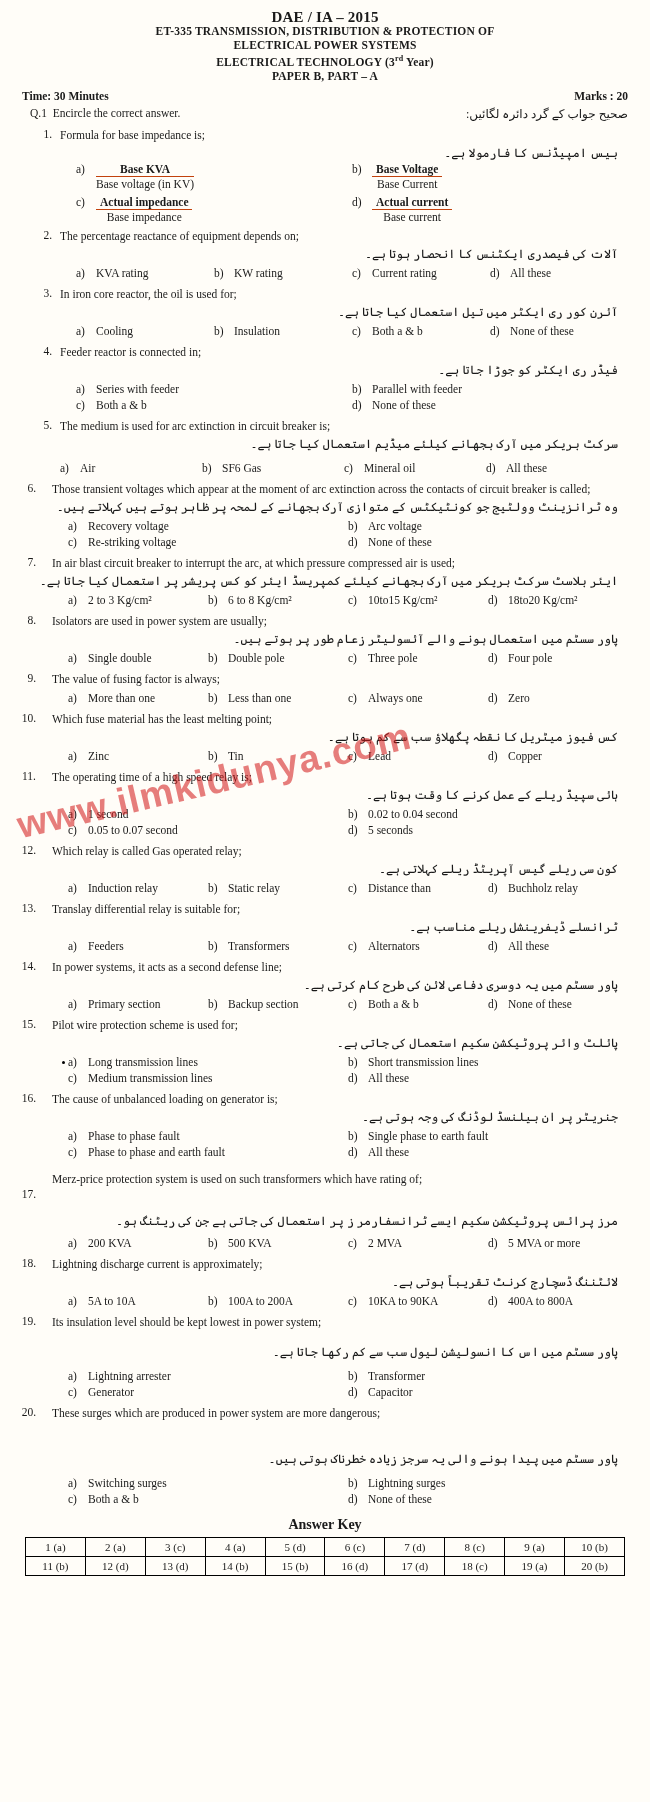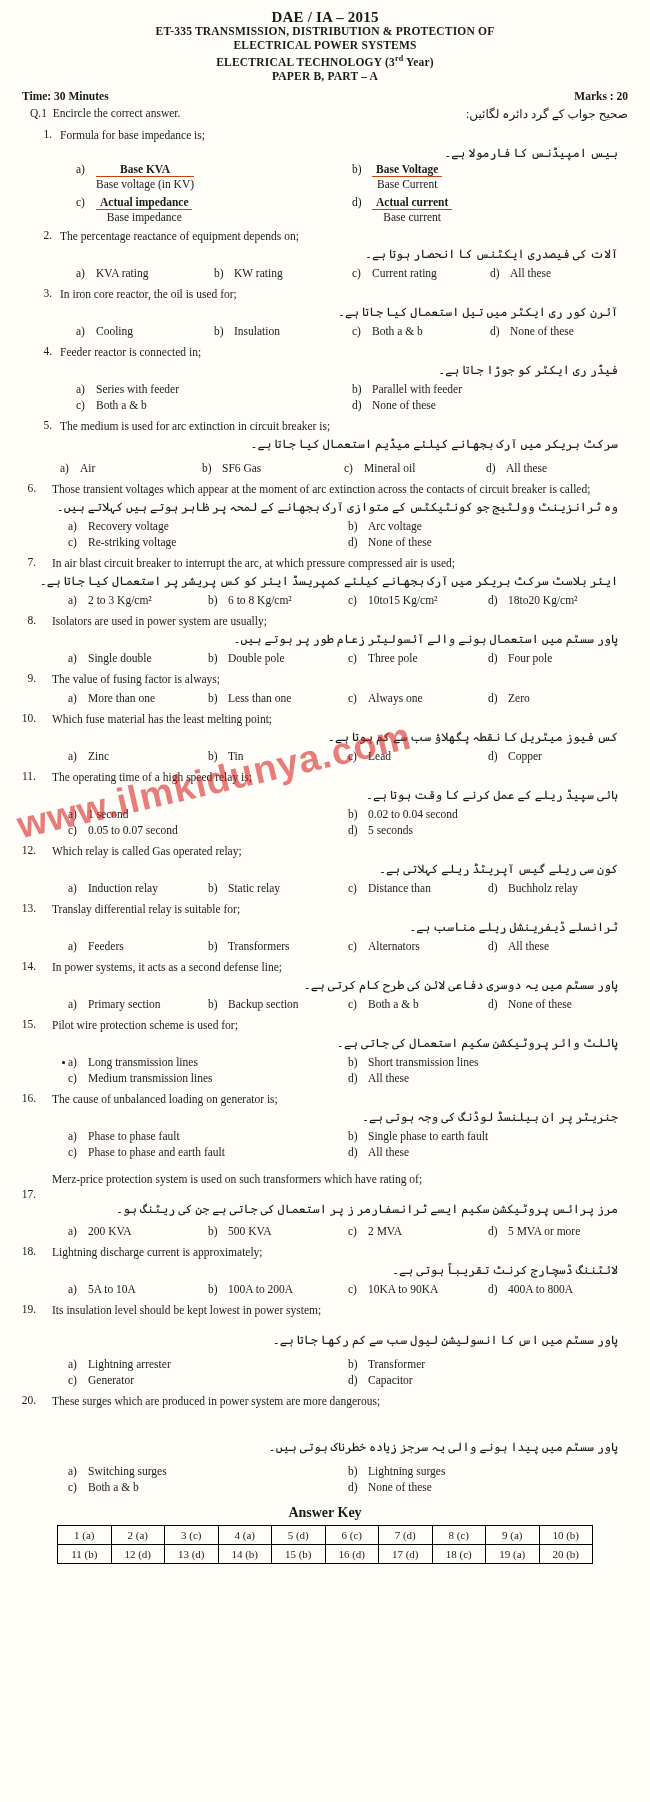--- a/index.html
+++ b/index.html
@@ -43,21 +43,21 @@
   .ol{width:20px;flex:none;}
   .c2 .opt{width:50%;}
   .c4 .opt{width:25%;}
   .c4b .opt{width:25%;}
   .frac{display:inline-block;text-align:center;}
   .frac .num{border-bottom:1px solid #c2410c;padding:0 4px 1px 4px;display:block;font-weight:bold;}
   .frac .den{display:block;padding-top:1px;}
   .fracrow{display:flex;margin-left:46px;margin-top:2px;}
   .fracrow .cell{width:50%;display:flex;}
   .ans-title{text-align:center;font-size:14px;font-weight:bold;margin-top:10px;}
-  table.key{border-collapse:collapse;margin:4px auto 0 auto;width:536px;}
+  table.key{border-collapse:collapse;margin:4px auto 0 auto;width:600px;}
   table.key td{border:1px solid #000;text-align:center;font-size:11px;padding:3px 0;width:10%;}
   .sup{font-size:8px;vertical-align:super;}
   .opt-dot{position:relative;}
   .opt-dot:before{content:"";position:absolute;left:-6px;top:7px;width:3px;height:3px;background:#000;border-radius:50%;}
 </style>
 </head>
 <body>
 
 <div class="page">
 
@@ -474,21 +474,21 @@
       <div class="opt">
           <span class="ol">d)</span>
           <span>All these</span>
         </div>
     </div>
   </div>
 
   <div class="q" style="padding-top:12px;">
     <span class="qnum2" style="top:28px;">17.</span>
     <div class="qtext qtext-wide">Merz-price protection system is used on such transformers which have rating of;</div>
-    <div class="urdu-line urdu" style="margin-top:14px;">مرز پرائس پروٹیکشن سکیم ایسے ٹرانسفارمر ز پر استعمال کی جاتی ہے جن کی ریٹنگ ہو۔</div>
+    <div class="urdu-line urdu" style="margin-top:26px;">مرز پرائس پروٹیکشن سکیم ایسے ٹرانسفارمر ز پر استعمال کی جاتی ہے جن کی ریٹنگ ہو۔</div>
     <div class="opts row c4b" style="margin-left:38px;margin-top:6px;">
       <div class="opt">
           <span class="ol">a)</span>
           <span>200 KVA</span>
         </div>
       <div class="opt">
           <span class="ol">b)</span>
           <span>500 KVA</span>
         </div>
       <div class="opt">

